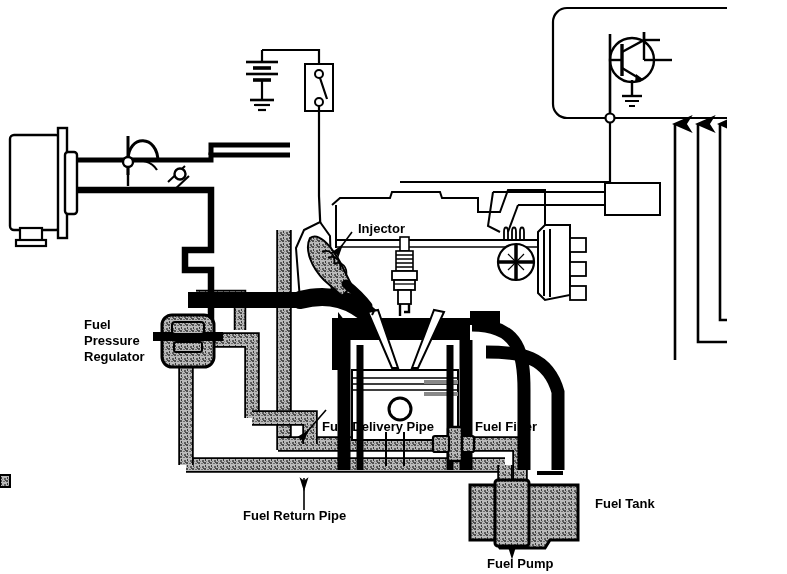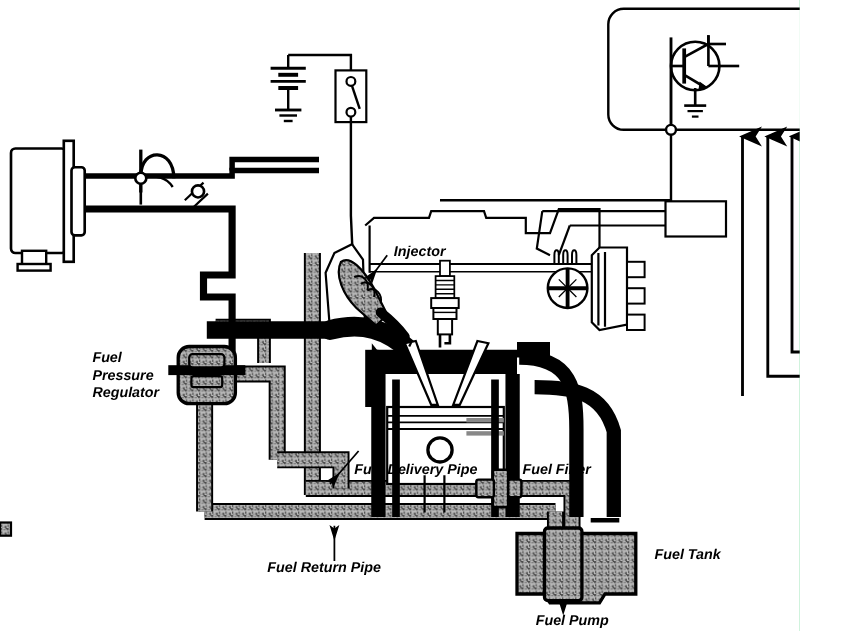--- a/index.html
+++ b/index.html
@@ -4,24 +4,23 @@
 <style>
   html, body {
     margin: 0;
     padding: 0;
     background: #ffffff;
   }
   #root {
     position: relative;
     width: 727px;
     height: 574px;
-    background: #22c55e;
+    background: #e5e5e5;
     font-family: "Liberation Sans", sans-serif;
     overflow: hidden;
-    font-style: italic;
   }
   #diagram {
     position: absolute;
     left: 0;
     top: 0;
   }
   .lbl {
     font-family: "Liberation Sans", sans-serif;
     font-weight: bold;
     font-size: 13px;

